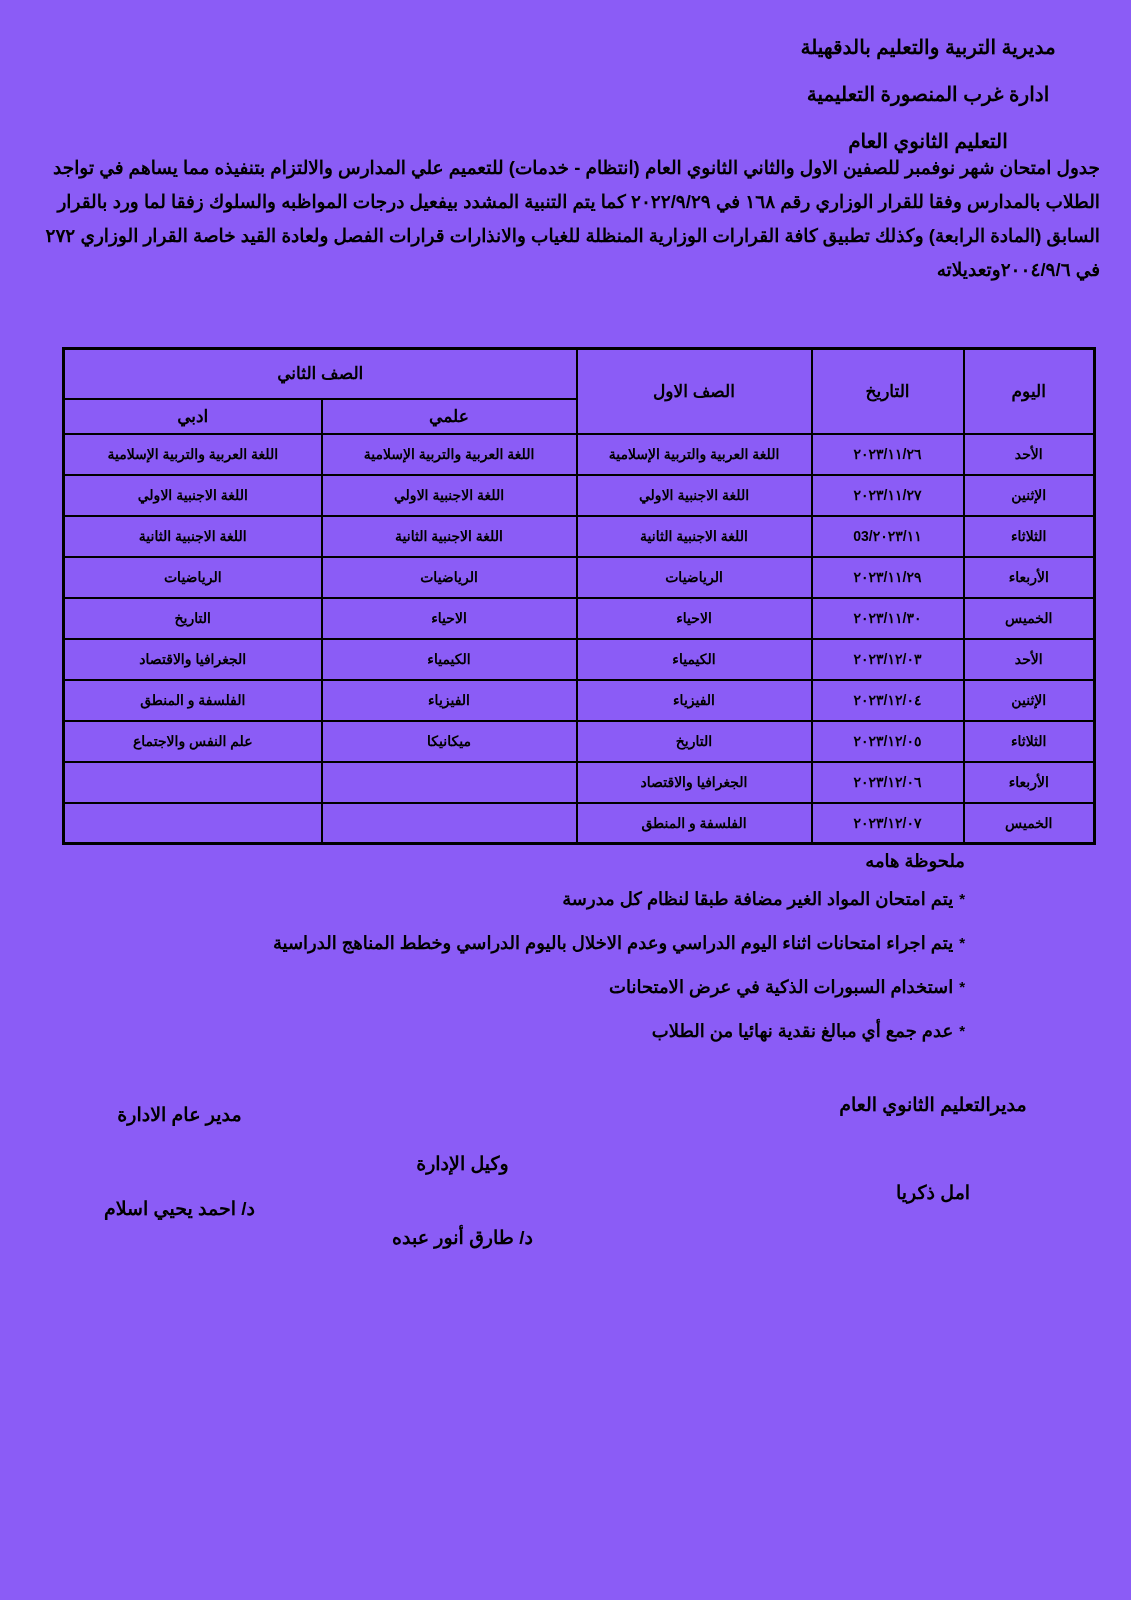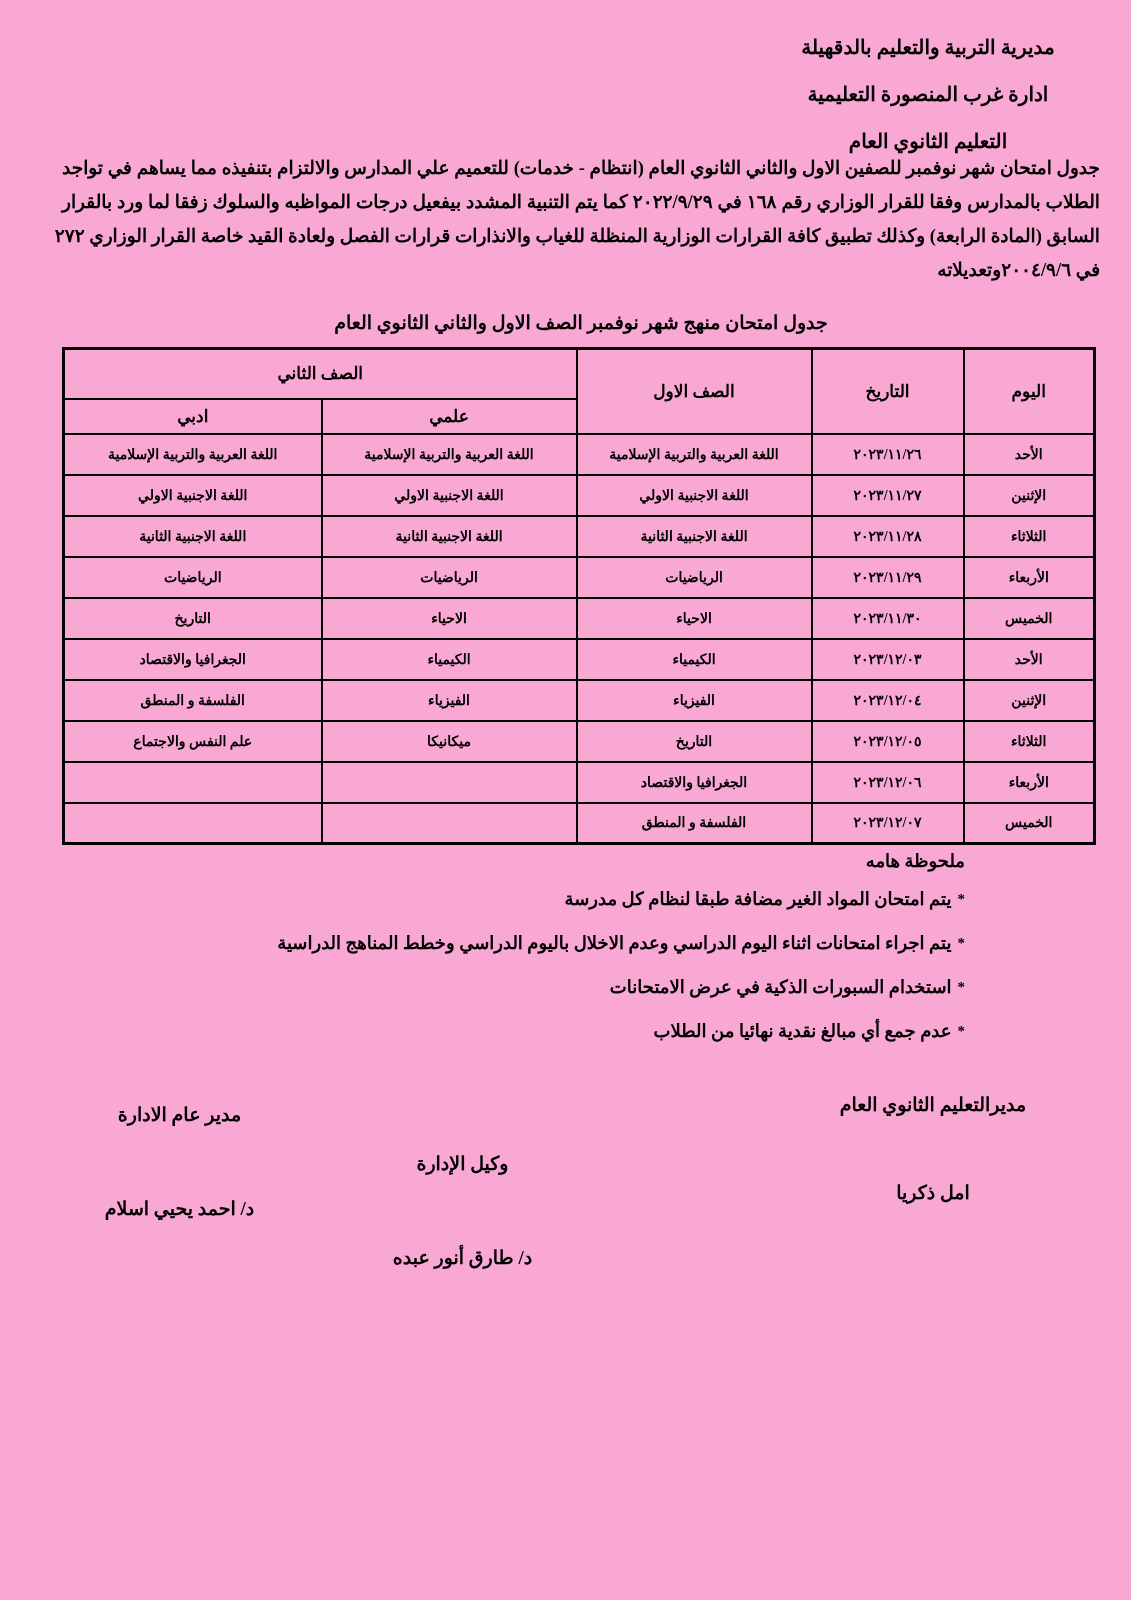--- a/index.html
+++ b/index.html
@@ -1,21 +1,21 @@
 <!DOCTYPE html>
 <html lang="ar" dir="rtl"><head>
 <meta charset="utf-8">
 <style>
   html,body{margin:0;padding:0;background:#e8e8e8;}
   #page{
     position:relative;
     width:1131px;height:1600px;
-    background:#f9a8d4;
+    background:#8b5cf6;
     margin:0 auto;
-    font-family:Liberation Serif, serif;
+    font-family:Liberation Sans, sans-serif;
     font-weight:bold;
     color:#000;
     direction:rtl;
     overflow:hidden;
   }
   .org-header{
     position:absolute;top:24px;right:26px;width:354px;
     text-align:center;font-size:20px;
   }
   .org-header .org-line{height:47px;line-height:47px;white-space:nowrap;}
@@ -56,21 +56,21 @@
   }
   .notes-title{height:22px;line-height:22px;margin-bottom:16px;}
   .note-line{height:22px;line-height:22px;margin-bottom:22px;white-space:nowrap;}
   .note-bullet{font-size:15px;vertical-align:top;padding-left:6px;}
   .sig{position:absolute;text-align:center;font-size:19px;}
   .sig .sig-title{height:22px;line-height:22px;white-space:nowrap;}
   .sig .sig-name{height:22px;line-height:22px;white-space:nowrap;}
   .sig-right{top:1094px;right:88px;width:220px;}
   .sig-right .sig-name{margin-top:66px;}
   .sig-middle{top:1153px;left:355px;width:215px;}
-  .sig-middle .sig-name{margin-top:72px;}
+  .sig-middle .sig-name{margin-top:52px;}
   .sig-left{top:1104px;left:72px;width:215px;}
   .sig-left .sig-name{margin-top:72px;}
 </style>
 </head>
 <body>
 
 <div id="page">
 
   <div class="org-header">
     <div class="org-line">مديرية التربية والتعليم بالدقهيلة</div>
@@ -78,21 +78,20 @@
     <div class="org-line">التعليم الثانوي العام</div>
   </div>
 
   <div class="intro">
     <div class="intro-line">جدول امتحان شهر نوفمبر للصفين الاول والثاني الثانوي العام (انتظام - خدمات) للتعميم علي المدارس والالتزام بتنفيذه مما يساهم في تواجد</div>
     <div class="intro-line">الطلاب بالمدارس وفقا للقرار الوزاري رقم ١٦٨ في ٢٠٢٢/٩/٢٩ كما يتم التنبية المشدد بيفعيل درجات المواظبه والسلوك زفقا لما ورد بالقرار</div>
     <div class="intro-line">السابق (المادة الرابعة) وكذلك تطبيق كافة القرارات الوزارية المنظلة للغياب والانذارات قرارات الفصل ولعادة القيد خاصة القرار الوزاري ٢٧٢</div>
     <div class="intro-line last">في ٢٠٠٤/٩/٦وتعديلاته</div>
   </div>
 
-  <div class="table-title">جدول امتحان منهج شهر نوفمبر الصف الاول والثاني الثانوي العام</div>
 
   <table class="exam" dir="rtl">
     <colgroup>
       <col style="width:131px">
         <col style="width:152px">
         <col style="width:235px">
         <col style="width:255px">
         <col style="width:258px">
     </colgroup>
     <tbody>
@@ -115,21 +114,21 @@
     </tr>
     <tr class="body-row">
       <td class="cell-day">الإثنين</td>
       <td class="cell-date">٢٠٢٣/١١/٢٧</td>
       <td>اللغة الاجنبية الاولي</td>
       <td>اللغة الاجنبية الاولي</td>
       <td>اللغة الاجنبية الاولي</td>
     </tr>
     <tr class="body-row">
       <td class="cell-day">الثلاثاء</td>
-      <td class="cell-date">٢٠٢٣/١١/٢٨</td>
+      <td class="cell-date">٢٠٢٣/١١/03</td>
       <td>اللغة الاجنبية الثانية</td>
       <td>اللغة الاجنبية الثانية</td>
       <td>اللغة الاجنبية الثانية</td>
     </tr>
     <tr class="body-row">
       <td class="cell-day">الأربعاء</td>
       <td class="cell-date">٢٠٢٣/١١/٢٩</td>
       <td>الرياضيات</td>
       <td>الرياضيات</td>
       <td>الرياضيات</td>

